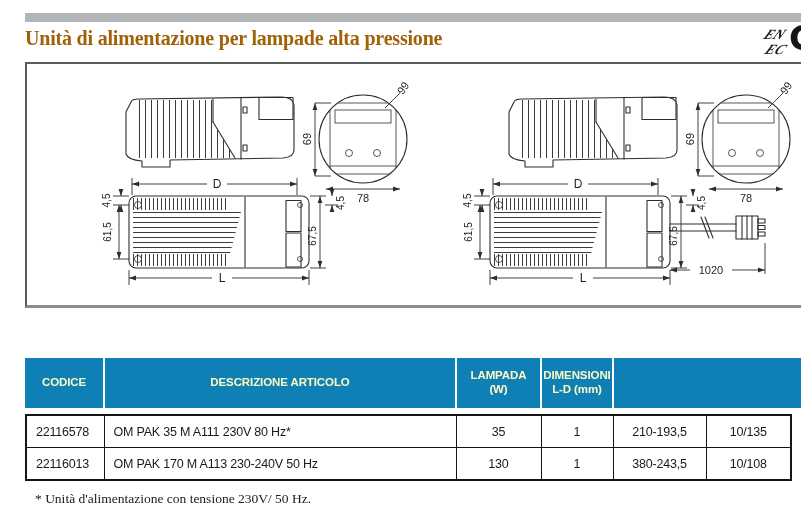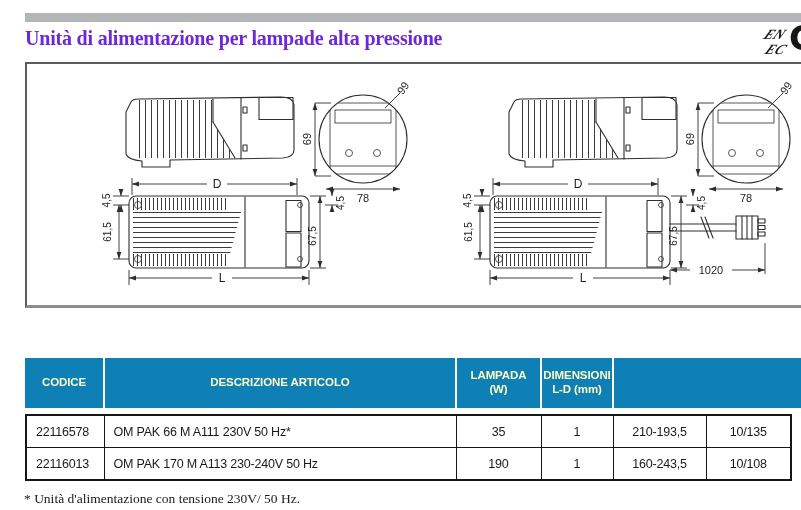--- a/index.html
+++ b/index.html
@@ -5,21 +5,21 @@
   html,body{margin:0;padding:0;}
   body{
     width:801px;height:510px;position:relative;overflow:hidden;
     background:#fff;font-family:"Liberation Sans",sans-serif;color:#1a1a1a;
   }
   
   .topbar{position:absolute;left:25px;top:13px;right:0;height:9px;background:var(--bar-gray,#b3b5b9);}
   
   .title{
     position:absolute;left:25px;top:27px;margin:0;width:620px;
-    font-family:"Liberation Serif",serif;font-weight:bold;font-size:20px;letter-spacing:-0.2px;color:#6d28d9;
+    font-family:"Liberation Serif",serif;font-weight:bold;font-size:20px;letter-spacing:-0.2px;color:#a16207;
   }
   .marks{position:absolute;left:748px;top:24px;width:60px;height:36px;}
   .enec{position:absolute;left:0;top:2px;}
   .partialc{
     position:absolute;left:41px;top:-6px;
     font-family:"DejaVu Sans",sans-serif;font-weight:800;font-size:34px;color:#161616;
   }
   
   .drawbox{
     position:absolute;left:25px;top:62px;right:-1px;height:241px;background:#fff;
@@ -58,21 +58,21 @@
   .tbody{position:absolute;left:25px;top:414px;}
   table{border-collapse:collapse;table-layout:fixed;width:765px;}
   td{
     border:1px solid #161616;height:23px;font-size:12.5px;letter-spacing:-0.2px;
     padding:4px;text-align:center;white-space:nowrap;overflow:hidden;
   }
   table{border:2px solid #161616;}
   td.cl{text-align:left;padding-left:9px;}
   
   .footnote{
-    position:absolute;left:24px;top:491px;
+    position:absolute;left:35px;top:491px;
     font-family:"Liberation Serif",serif;font-size:13.5px;color:#1a1a1a;
   }
 </style>
 </head>
 <body>
 
 <div class="topbar"></div>
 
 <h1 class="title">Unità di alimentazione per lampade alta pressione</h1>
 
@@ -341,31 +341,31 @@
         <col style="width:78px">
         <col style="width:352px">
         <col style="width:85px">
         <col style="width:72px">
         <col style="width:93px">
         <col style="width:85px">
       </colgroup>
     <tbody>
       <tr>
         <td class="cl">22116578</td>
-        <td class="cl">OM PAK 66 M A111 230V 50 Hz*</td>
+        <td class="cl">OM PAK 35 M A111 230V 80 Hz*</td>
         <td>35</td>
         <td>1</td>
         <td>210-193,5</td>
         <td>10/135</td>
       </tr>
       <tr>
         <td class="cl">22116013</td>
         <td class="cl">OM PAK 170 M A113 230-240V 50 Hz</td>
-        <td>190</td>
+        <td>130</td>
         <td>1</td>
-        <td>160-243,5</td>
+        <td>380-243,5</td>
         <td>10/108</td>
       </tr>
     </tbody>
   </table>
 </div>
 
 <div class="footnote">* Unità d'alimentazione con tensione 230V/ 50 Hz.</div>
 
 </body></html>

